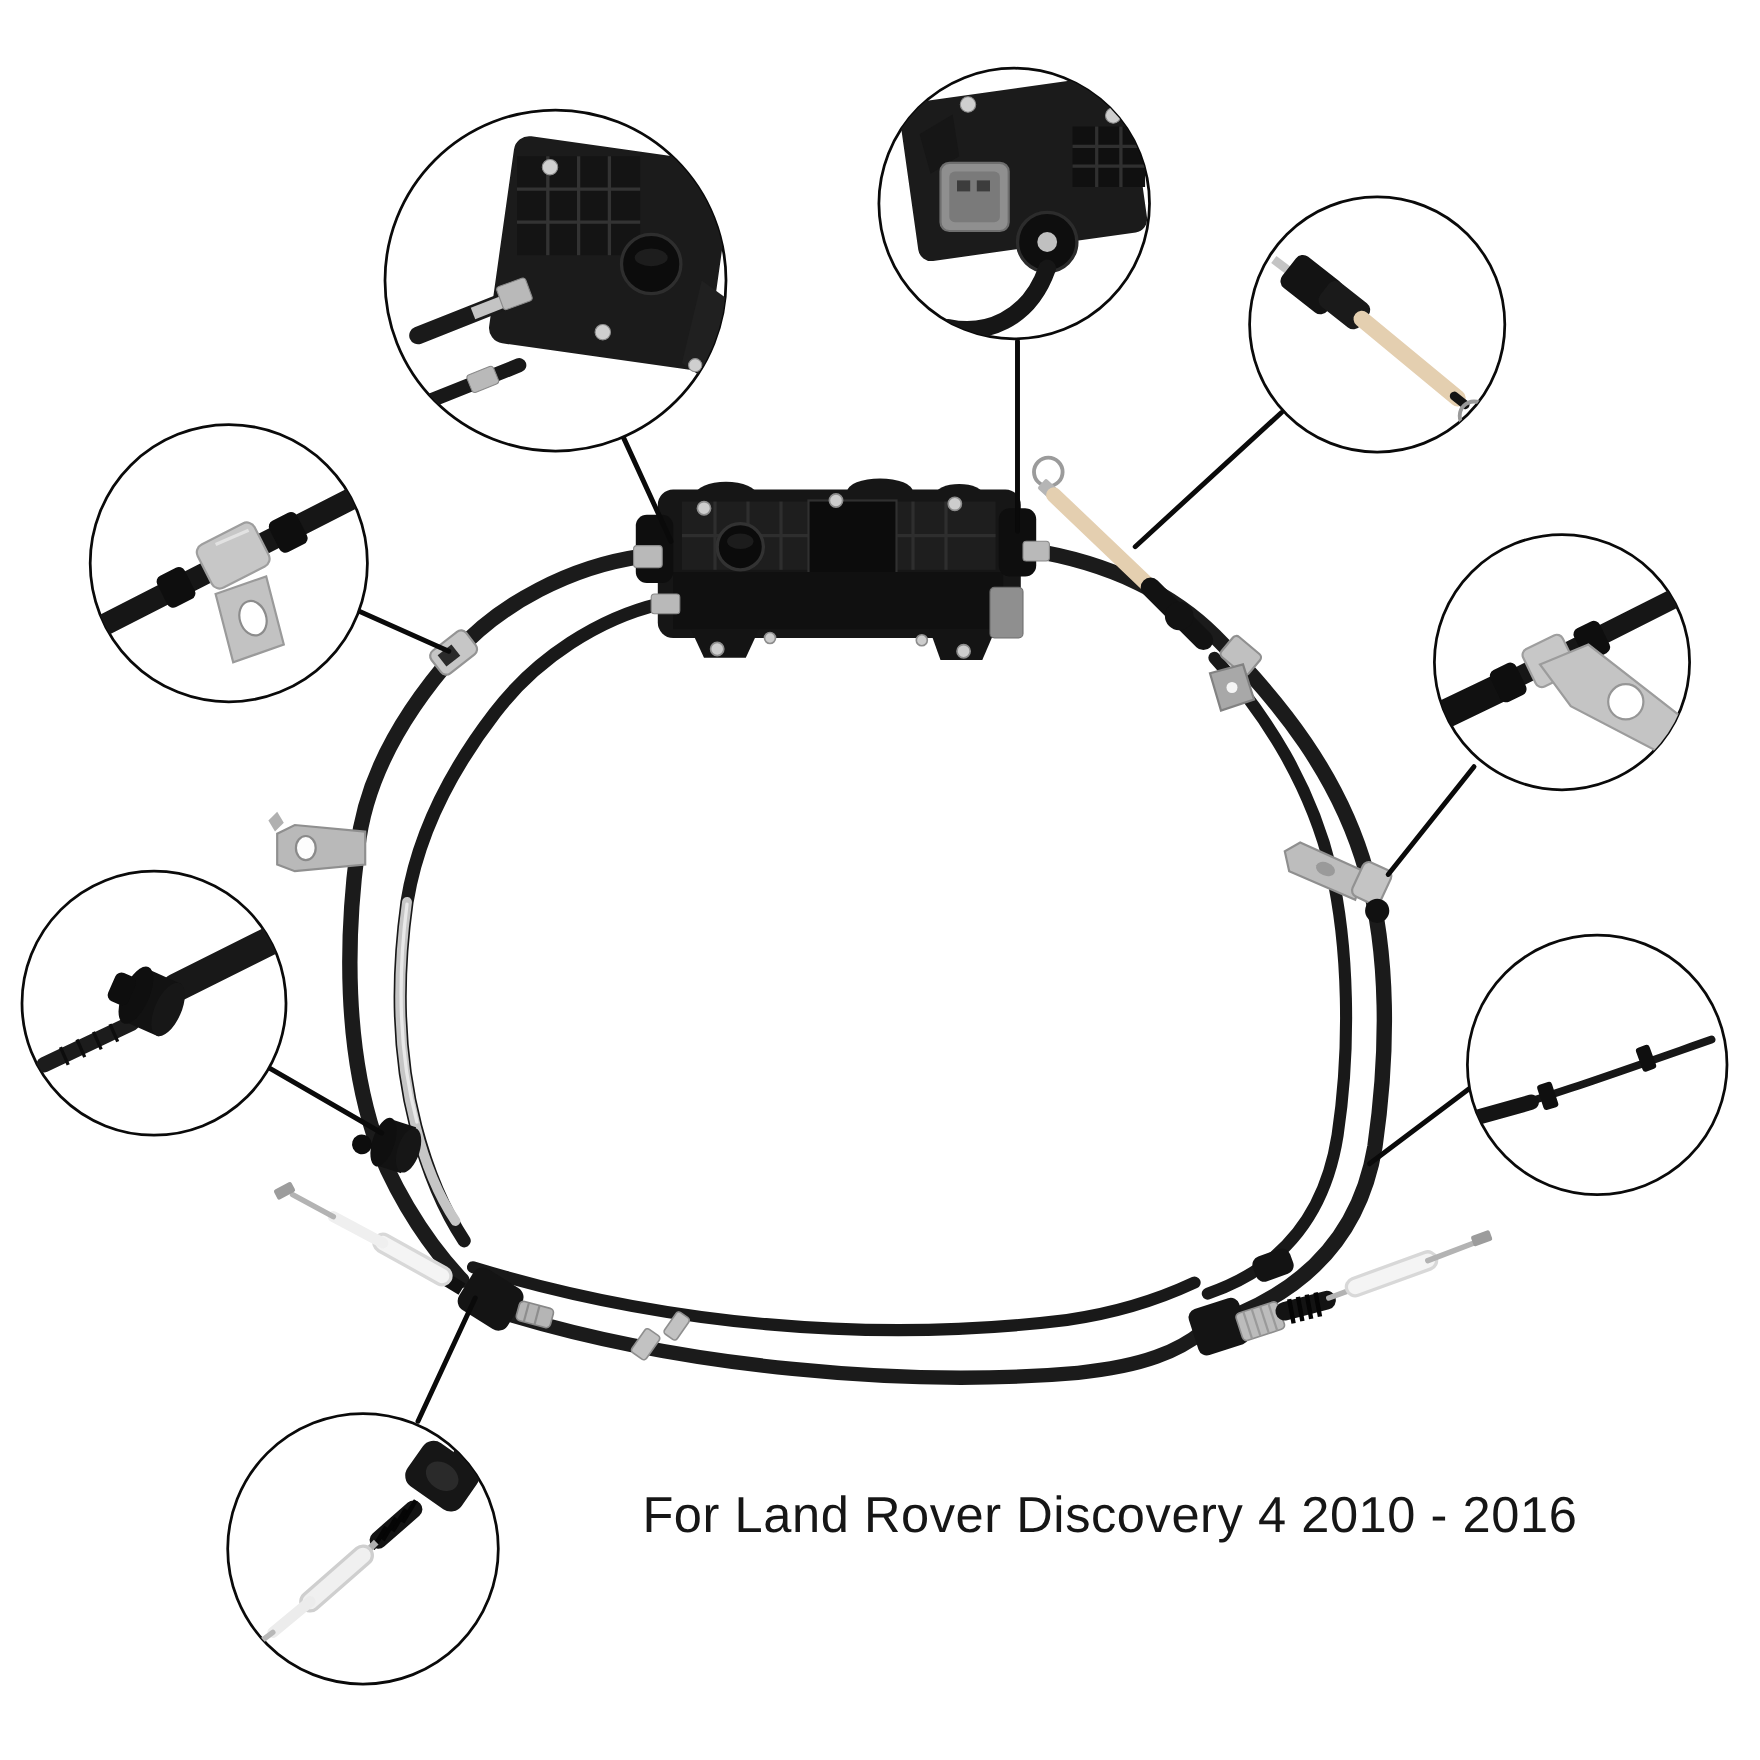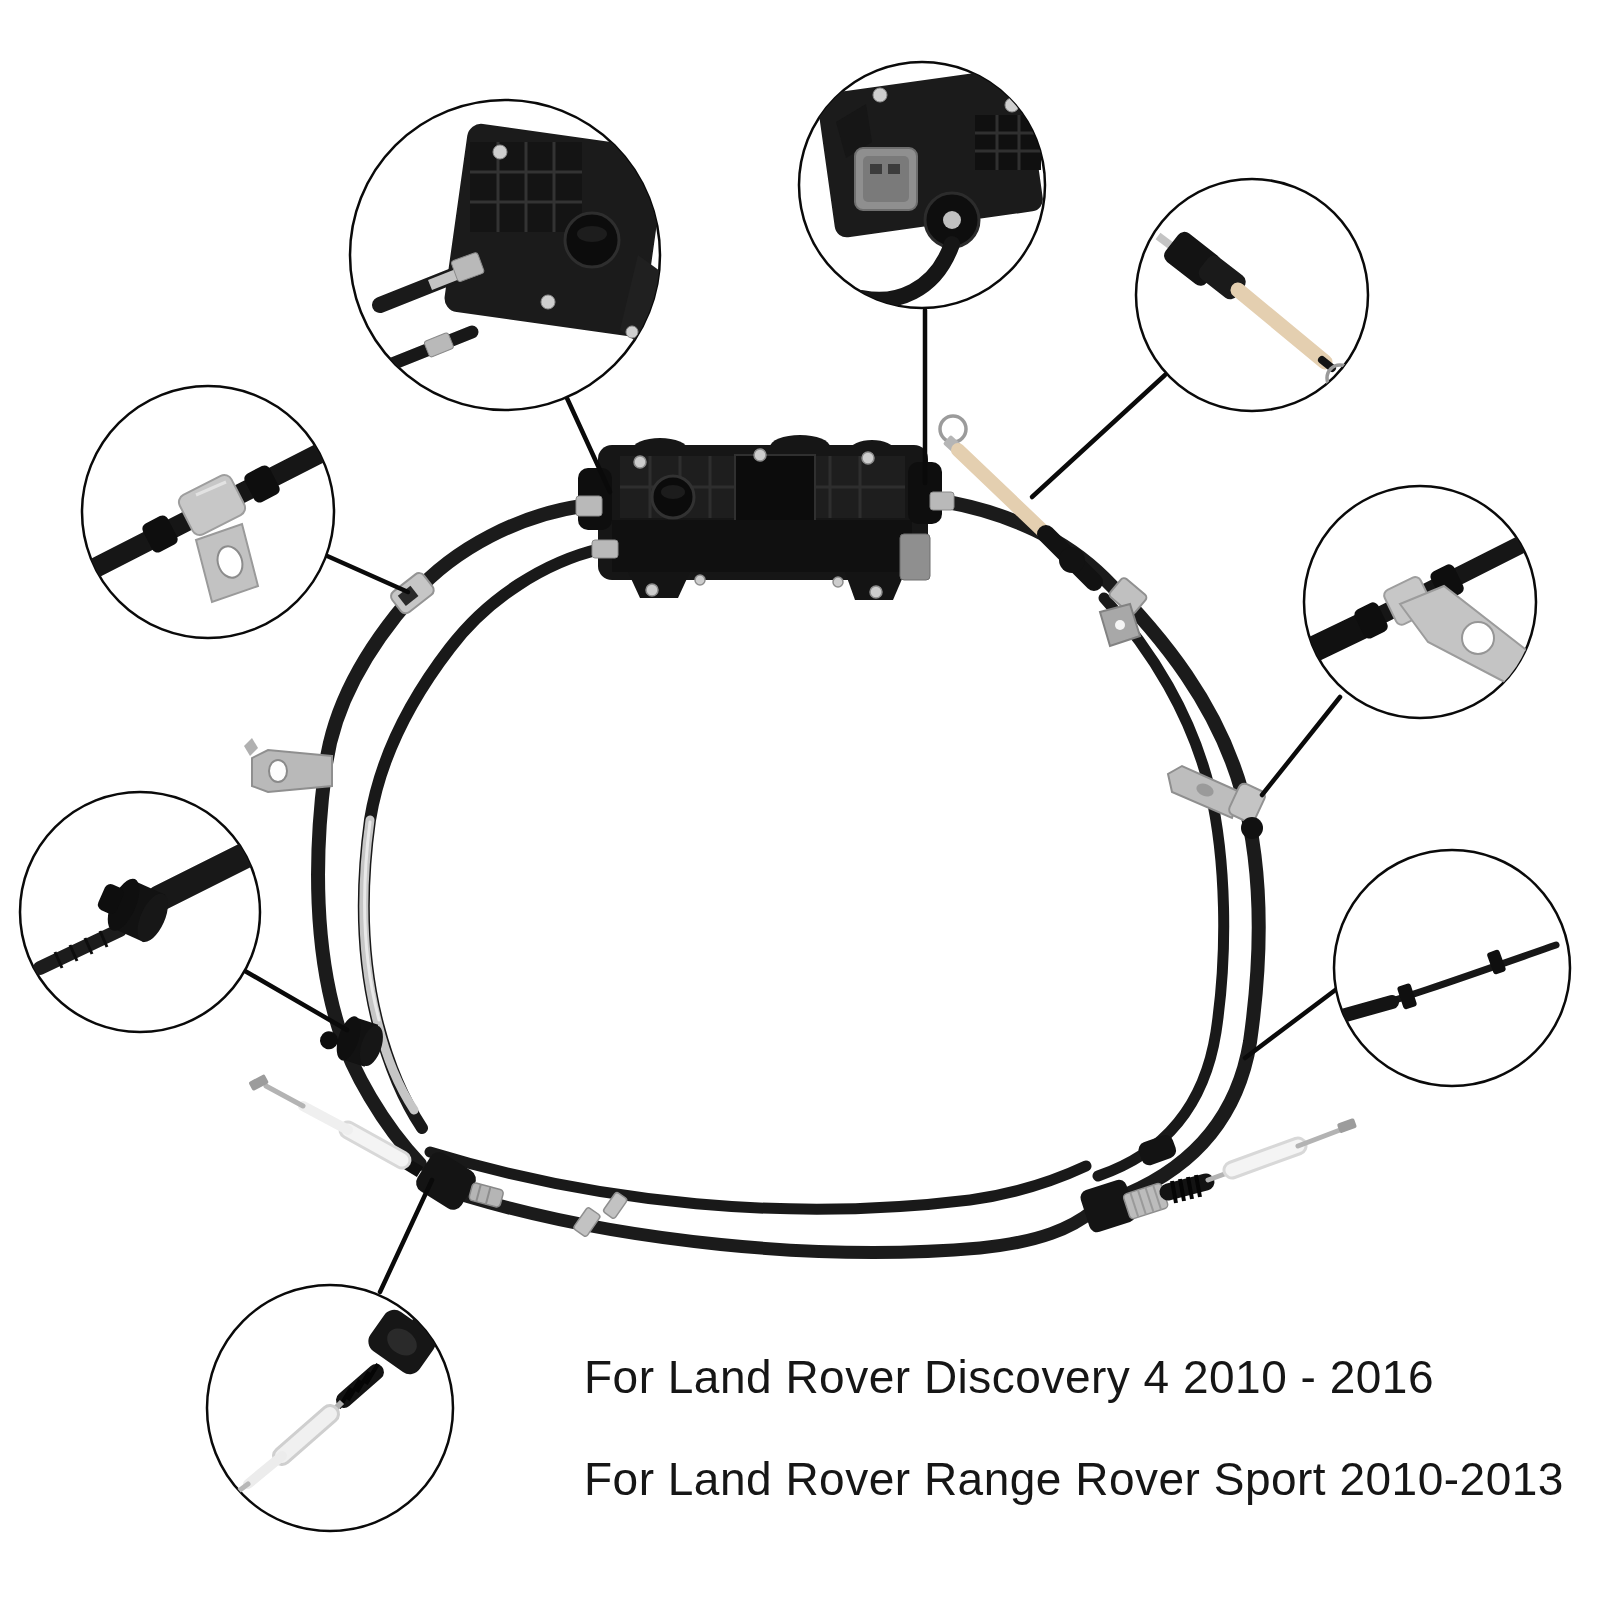--- a/index.html
+++ b/index.html
@@ -396,15 +396,14 @@
       <line x1="282" y1="1456" x2="248" y2="1484" stroke="#ececec" stroke-width="10" stroke-linecap="round"></line>
       <line x1="248" y1="1484" x2="224" y2="1502" stroke="#b8b8b8" stroke-width="5" stroke-linecap="round"></line>
       <g transform="rotate(38 218 1505)">
             <rect x="208" y="1499" width="18" height="11" rx="2" fill="#9f9f9f"></rect>
           </g>
     </g>
   </g>
 </svg>
 
   <div class="caption l1">For Land Rover Discovery 4 2010 - 2016</div>
-  <div class="caption l2">For Land Rover Range Rover Sport 2010-2013</div>
 
 </div>
 
 </body></html>

